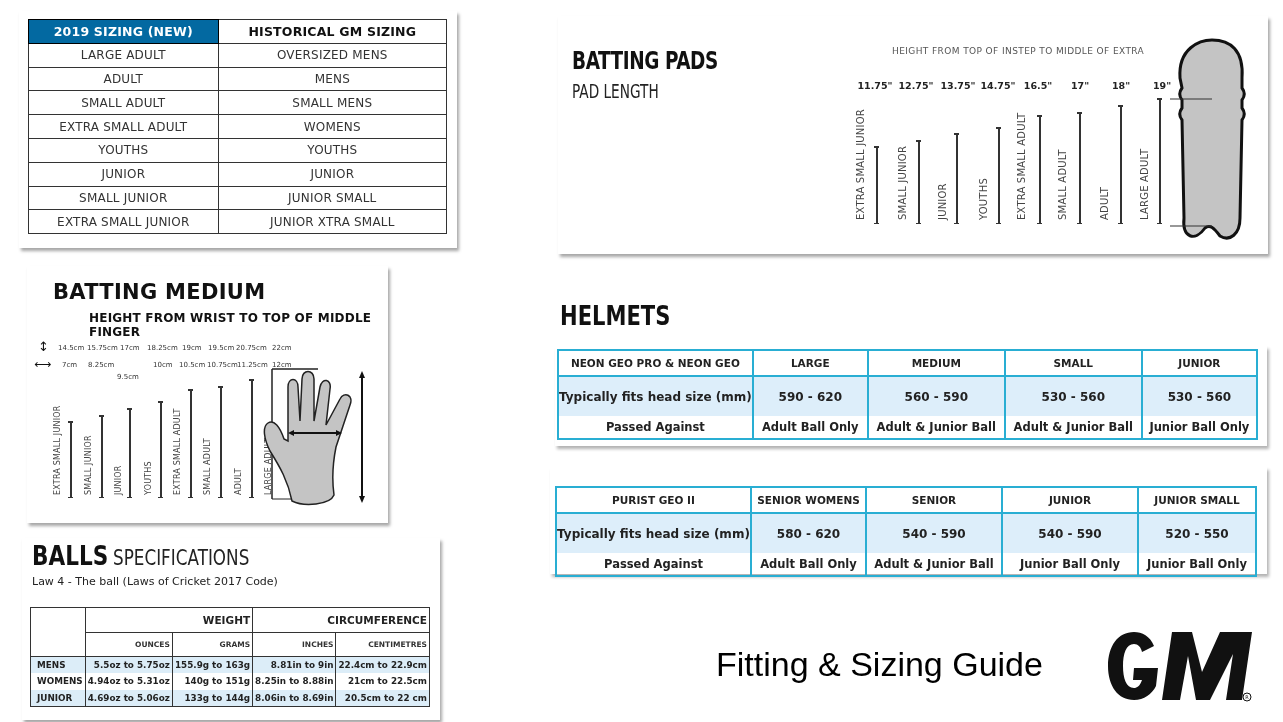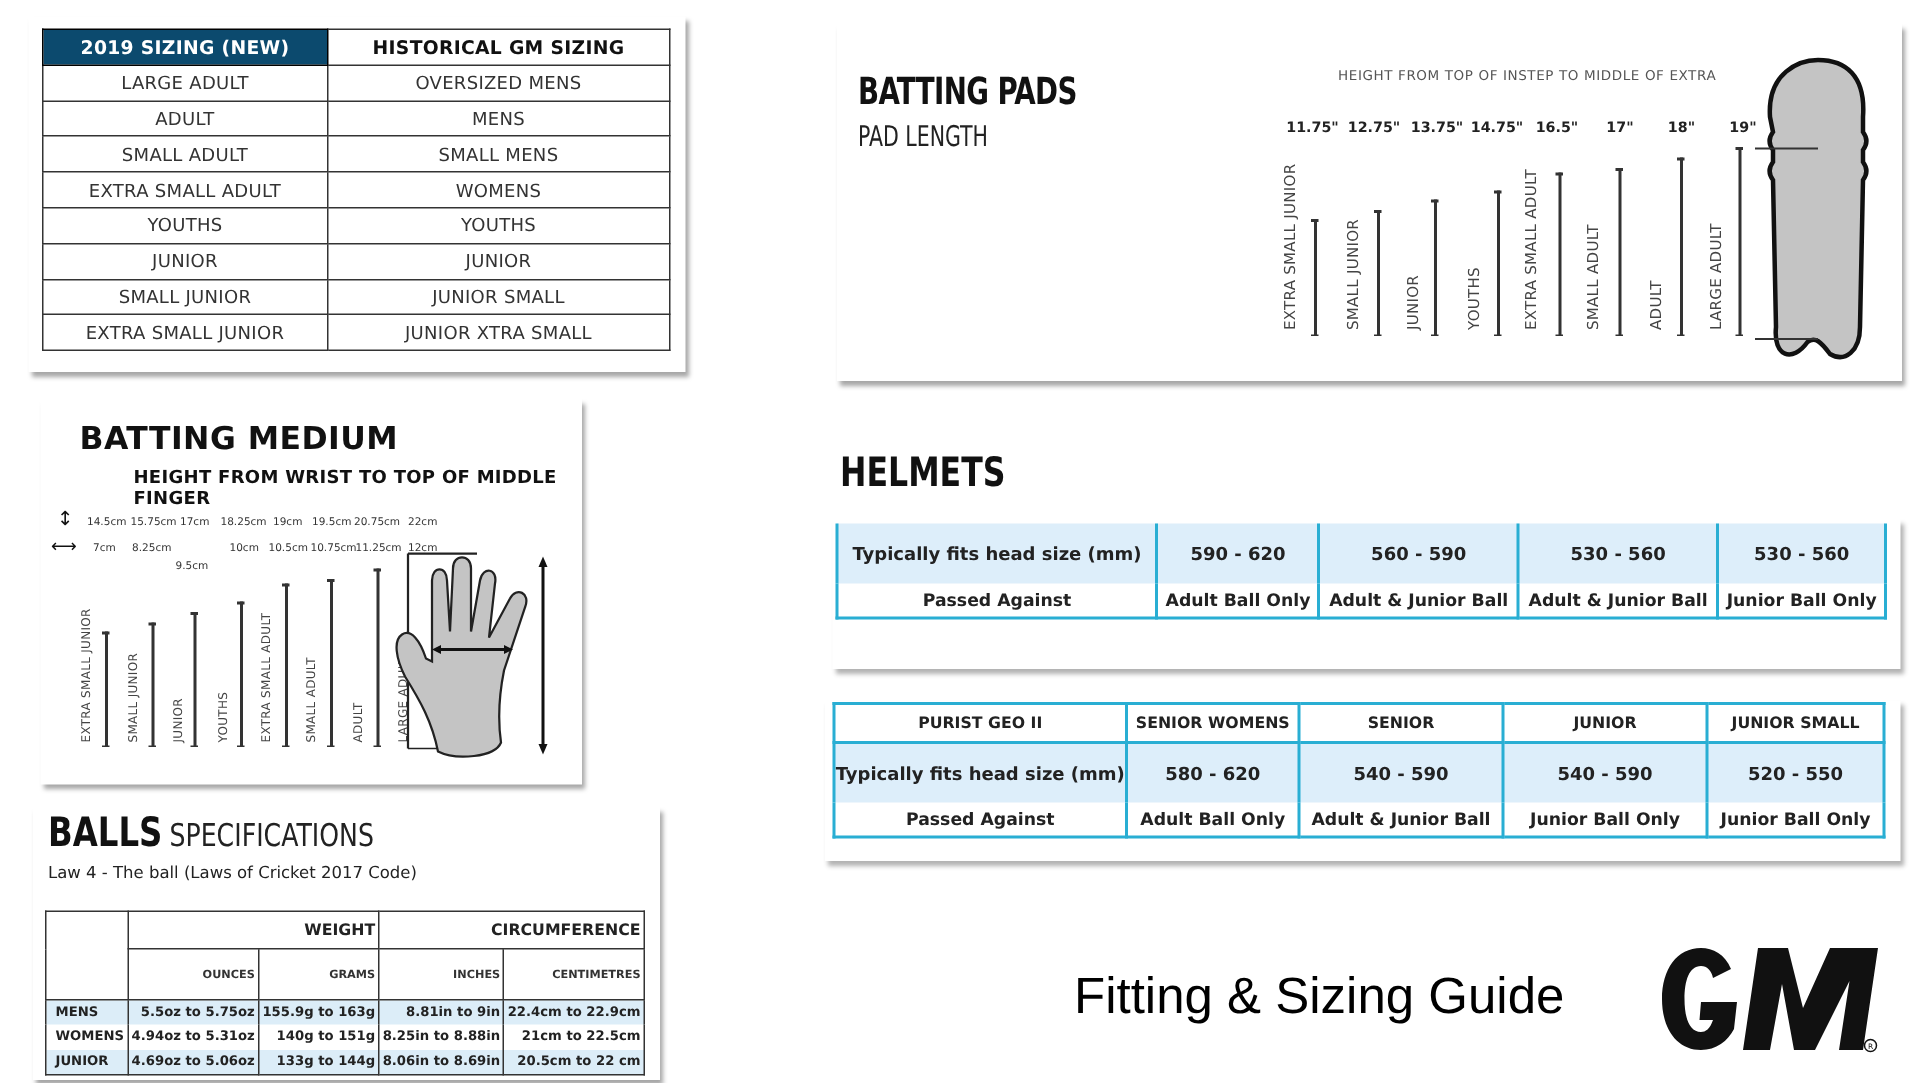--- a/index.html
+++ b/index.html
@@ -10,21 +10,21 @@
 
   
   #p-sizing { left: 19px; top: 11px; width: 438px; height: 237px; }
   #sizing-table { position: absolute; left: 9px; top: 8px; width: 419px; border-collapse: collapse; }
   #sizing-table td, #sizing-table th {
     border: 1px solid #333; height: 23.8px; text-align: center;
     font-family: "DejaVu Sans", sans-serif; font-size: 12px; color: #333; font-weight: normal;
     letter-spacing: 0.2px;
   }
   #sizing-table th { font-weight: bold; font-size: 12.5px; color: #111; }
-  #sizing-table th.dark { background: #0c4a6e; color: #fff; border-color: #000; }
+  #sizing-table th.dark { background: #0369a1; color: #fff; border-color: #000; }
 
   
   #p-pads { left: 558px; top: 16px; width: 710px; height: 238px; }
   .big-title { font-family: "DejaVu Sans Condensed", "DejaVu Sans", sans-serif; font-weight: bold; color: #111; letter-spacing: -0.5px; }
   #pads-title { position: absolute; left: 14px; top: 30px; font-size: 25px; transform: scaleX(0.82); transform-origin: left; }
   #pads-sub { position: absolute; left: 14px; top: 64px; font-size: 19px; font-weight: normal; color: #222; transform: scaleX(0.8); transform-origin: left; letter-spacing: 0; }
   #pads-caption { position: absolute; left: 334px; top: 30px; font-size: 9px; color: #555; letter-spacing: 0.4px; }
   .pad-val { position: absolute; top: 64px; font-size: 9.5px; font-weight: bold; color: #222; width: 40px; text-align: center; }
   .vline { position: absolute; width: 1.5px; background: #333; }
   .vline::before, .vline::after { content: ""; position: absolute; left: -2px; width: 5px; height: 1.5px; background: #333; }
@@ -43,34 +43,34 @@
   
   #p-balls { left: 22px; top: 538px; width: 418px; height: 182px; }
   #balls-title { position: absolute; left: 10px; top: 2px; }
   #balls-title .b1 { font-size: 27px; font-weight: bold; color: #111; display: inline-block; transform: scaleX(0.8); transform-origin: left; }
   #balls-title .b2 { font-size: 21px; font-weight: normal; color: #222; display: inline-block; transform: scaleX(0.8); transform-origin: left; margin-left: -14px; }
   #balls-law { position: absolute; left: 10px; top: 37px; font-size: 11px; color: #222; }
   #balls-table { position: absolute; left: 8px; top: 69px; width: 400px; border-collapse: collapse; }
   #balls-table td, #balls-table th { font-size: 8.8px; color: #222; text-align: right; padding: 0 2px; white-space: nowrap; }
   #balls-table th { border: 1px solid #333; font-weight: bold; }
   #balls-table th.grp { height: 25px; font-size: 10.5px; }
-  #balls-table th.sub { height: 34px; font-size: 7.5px; color: #333; }
+  #balls-table th.sub { height: 24px; font-size: 7.5px; color: #333; }
   #balls-table td { height: 16.5px; font-weight: bold; border-left: 1px solid #333; border-right: 1px solid #333; }
   #balls-table tr.blue td { background: #dcedf8; }
   #balls-table tr.last td { border-bottom: 1px solid #333; }
   #balls-table td.rowh { text-align: left; padding-left: 6px; }
 
   
   #helmets-title { position: absolute; left: 560px; top: 300px; font-size: 27px; font-weight: bold; color: #111; transform: scaleX(0.78); transform-origin: left; }
   .helm-panel { position: absolute; background: #fff; box-shadow: 2px 3px 3px rgba(0,0,0,0.3); }
   #helm1 { left: 555px; top: 346px; width: 712px; height: 100px; }
   #helm2 { left: 550px; top: 467px; width: 717px; height: 107px; }
   .helm-table { position: absolute; border-collapse: collapse; }
   #helm1 .helm-table { left: 2px; top: 3px; width: 701px; }
-  #helm2 .helm-table { left: 5px; top: 1px; width: 702px; }
+  #helm2 .helm-table { left: 5px; top: 19px; width: 702px; }
   .helm-table td { border: 2px solid #29aed3; text-align: center; font-size: 11.5px; font-weight: bold; color: #222; white-space: nowrap; }
   .helm-table tr.h td { height: 26px; font-size: 10.5px; }
   .helm-table tr.fit td { height: 40px; background: #ddeefa; border-top: none; border-bottom: none; font-size: 12px; }
   .helm-table tr.pass td { height: 23px; border-top: none; }
 
   
   #footer-title { position: absolute; left: 716px; top: 645px; font-family: Liberation Sans, sans-serif; font-size: 34px; color: #000000; letter-spacing: 0px; }
   #gm-logo { position: absolute; left: 1106px; top: 628px; }
 </style>
 </head>
@@ -255,20 +255,27 @@
     </tr>
   </tbody>
     </table>
 </div>
 
 <div id="helmets-title">HELMETS</div>
 
 <div class="helm-panel" id="helm1">
   <table class="helm-table">
     <tbody>
+        <tr class="h">
+      <td style="width:194px">NEON GEO PRO &amp;  NEON GEO</td>
+      <td style="width:115px">LARGE</td>
+      <td style="width:137px">MEDIUM</td>
+      <td style="width:137px">SMALL</td>
+      <td>JUNIOR</td>
+    </tr>
     <tr class="fit">
       <td>Typically fits head size (mm)</td>
       <td>590 - 620</td>
       <td>560 - 590</td>
       <td>530 - 560</td>
       <td>530 - 560</td>
     </tr>
     <tr class="pass">
       <td>Passed Against</td>
       <td>Adult Ball Only</td>

